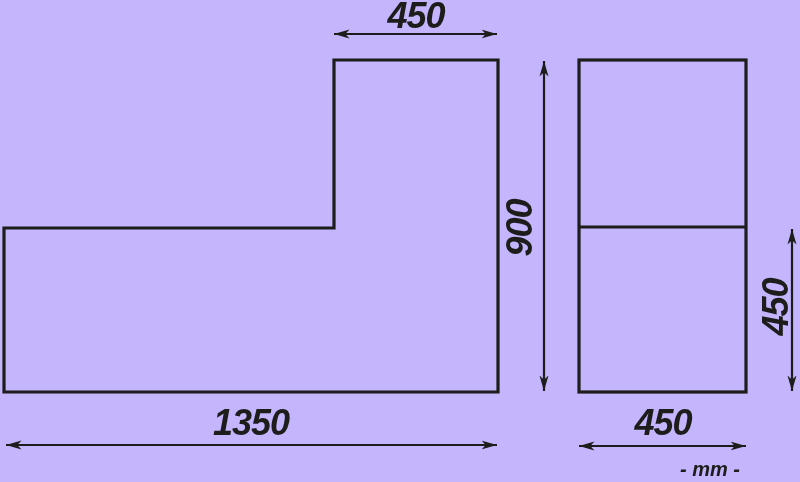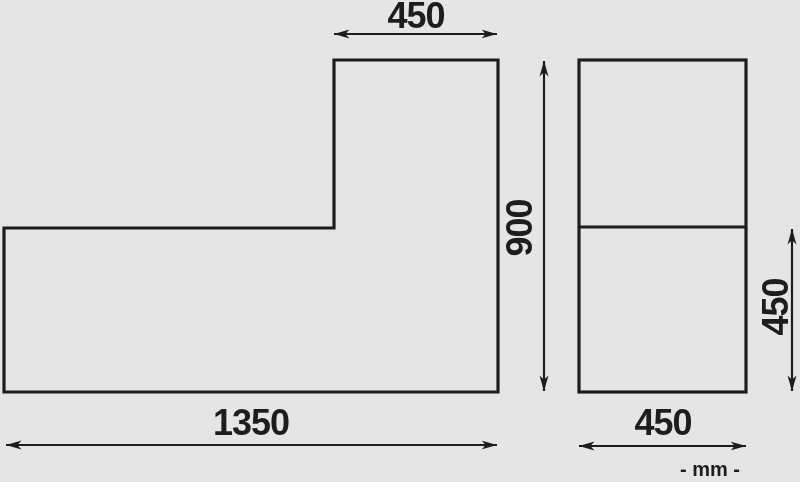--- a/index.html
+++ b/index.html
@@ -5,22 +5,23 @@
   html, body {
     margin: 0;
     padding: 0;
     background: #ffffff;
     font-family: "Liberation Sans", sans-serif;
   }
   .canvas {
     position: relative;
     width: 800px;
     height: 482px;
-    background: #e5e5e5;
+    background: #c4b5fd;
     overflow: hidden;
+    font-style: italic;
   }
   svg { display: block; }
   .dim-label {
     font-family: "Liberation Sans", sans-serif;
     font-weight: 700;
     font-size: 36px;
     letter-spacing: -1px;
     fill: #1d1d1b;
   }
   .units-label {

